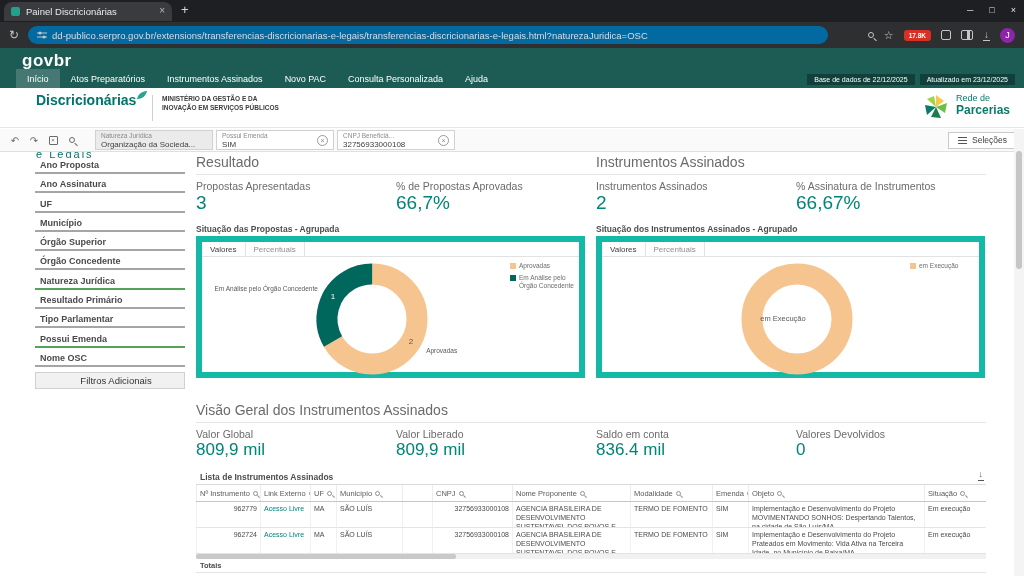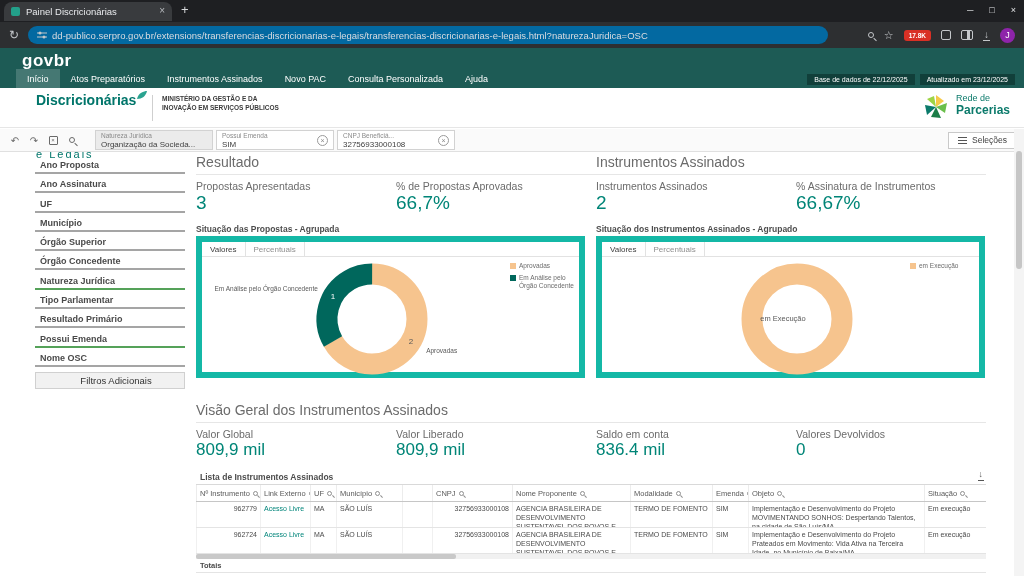--- a/index.html
+++ b/index.html
@@ -241,22 +241,22 @@
   </div>
 
   <div class="sidebar">
     <div class="filter-item">Ano Proposta</div>
     <div class="filter-item">Ano Assinatura</div>
     <div class="filter-item">UF</div>
     <div class="filter-item">Município</div>
     <div class="filter-item">Órgão Superior</div>
     <div class="filter-item">Órgão Concedente</div>
     <div class="filter-item selected">Natureza Jurídica</div>
+    <div class="filter-item">Resultado Primário</div>
     <div class="filter-item">Tipo Parlamentar</div>
-    <div class="filter-item">Resultado Primário</div>
     <div class="filter-item selected">Possui Emenda</div>
     <div class="filter-item">Nome OSC</div>
     <div class="filters-btn">Filtros Adicionais</div>
   </div>
 
   <div class="main">
     <div class="sec-title" style="left:0; top:2px;">Resultado</div>
     <div class="sec-title" style="left:400px; top:2px;">Instrumentos Assinados</div>
     <div class="hr" style="top:22px;"></div>
 

